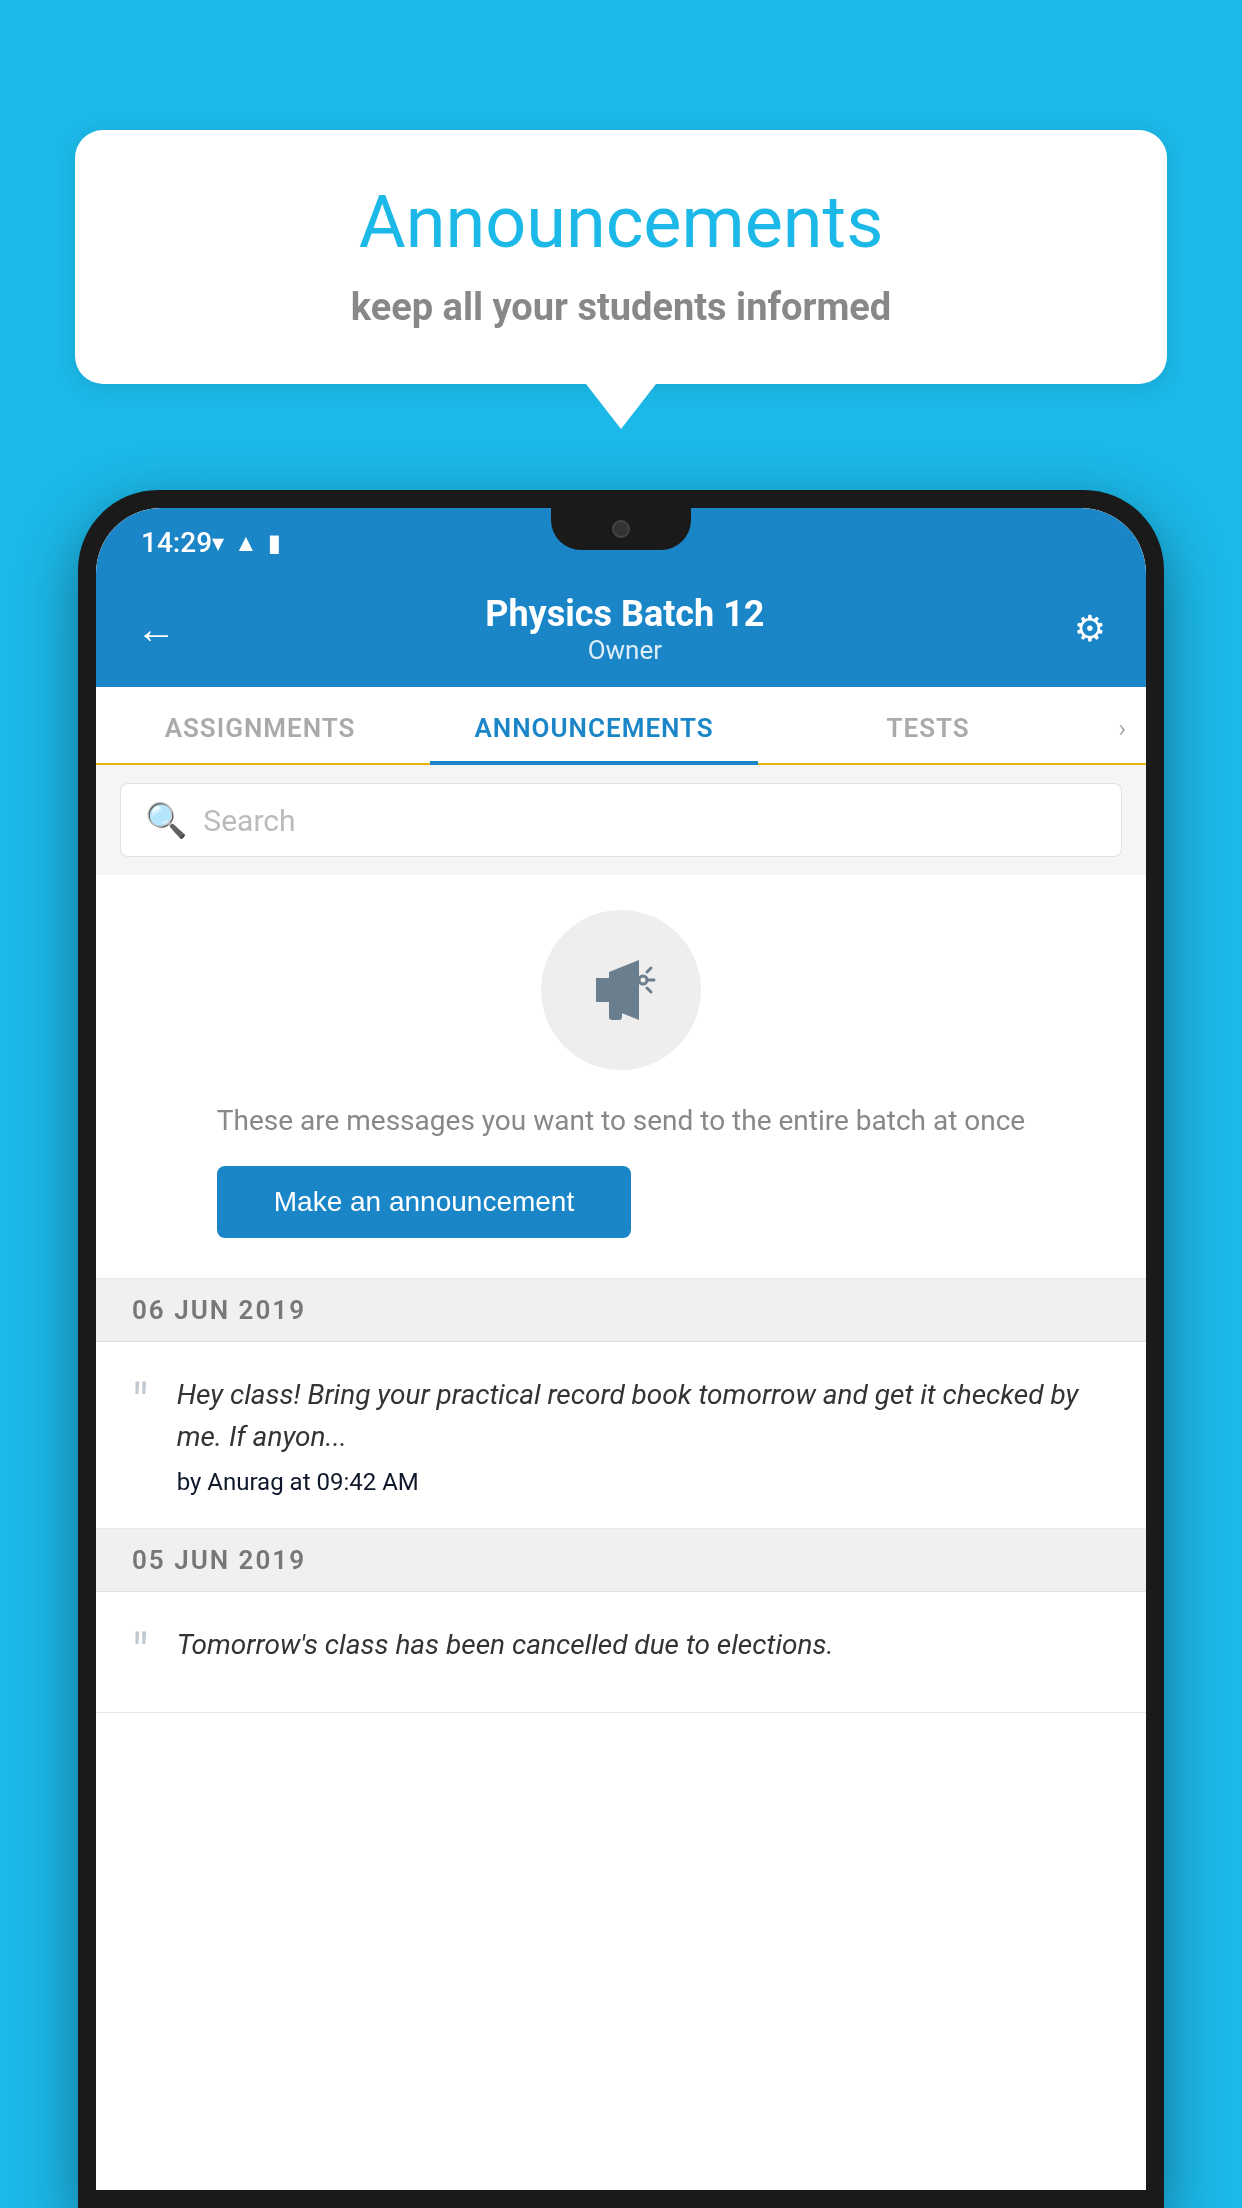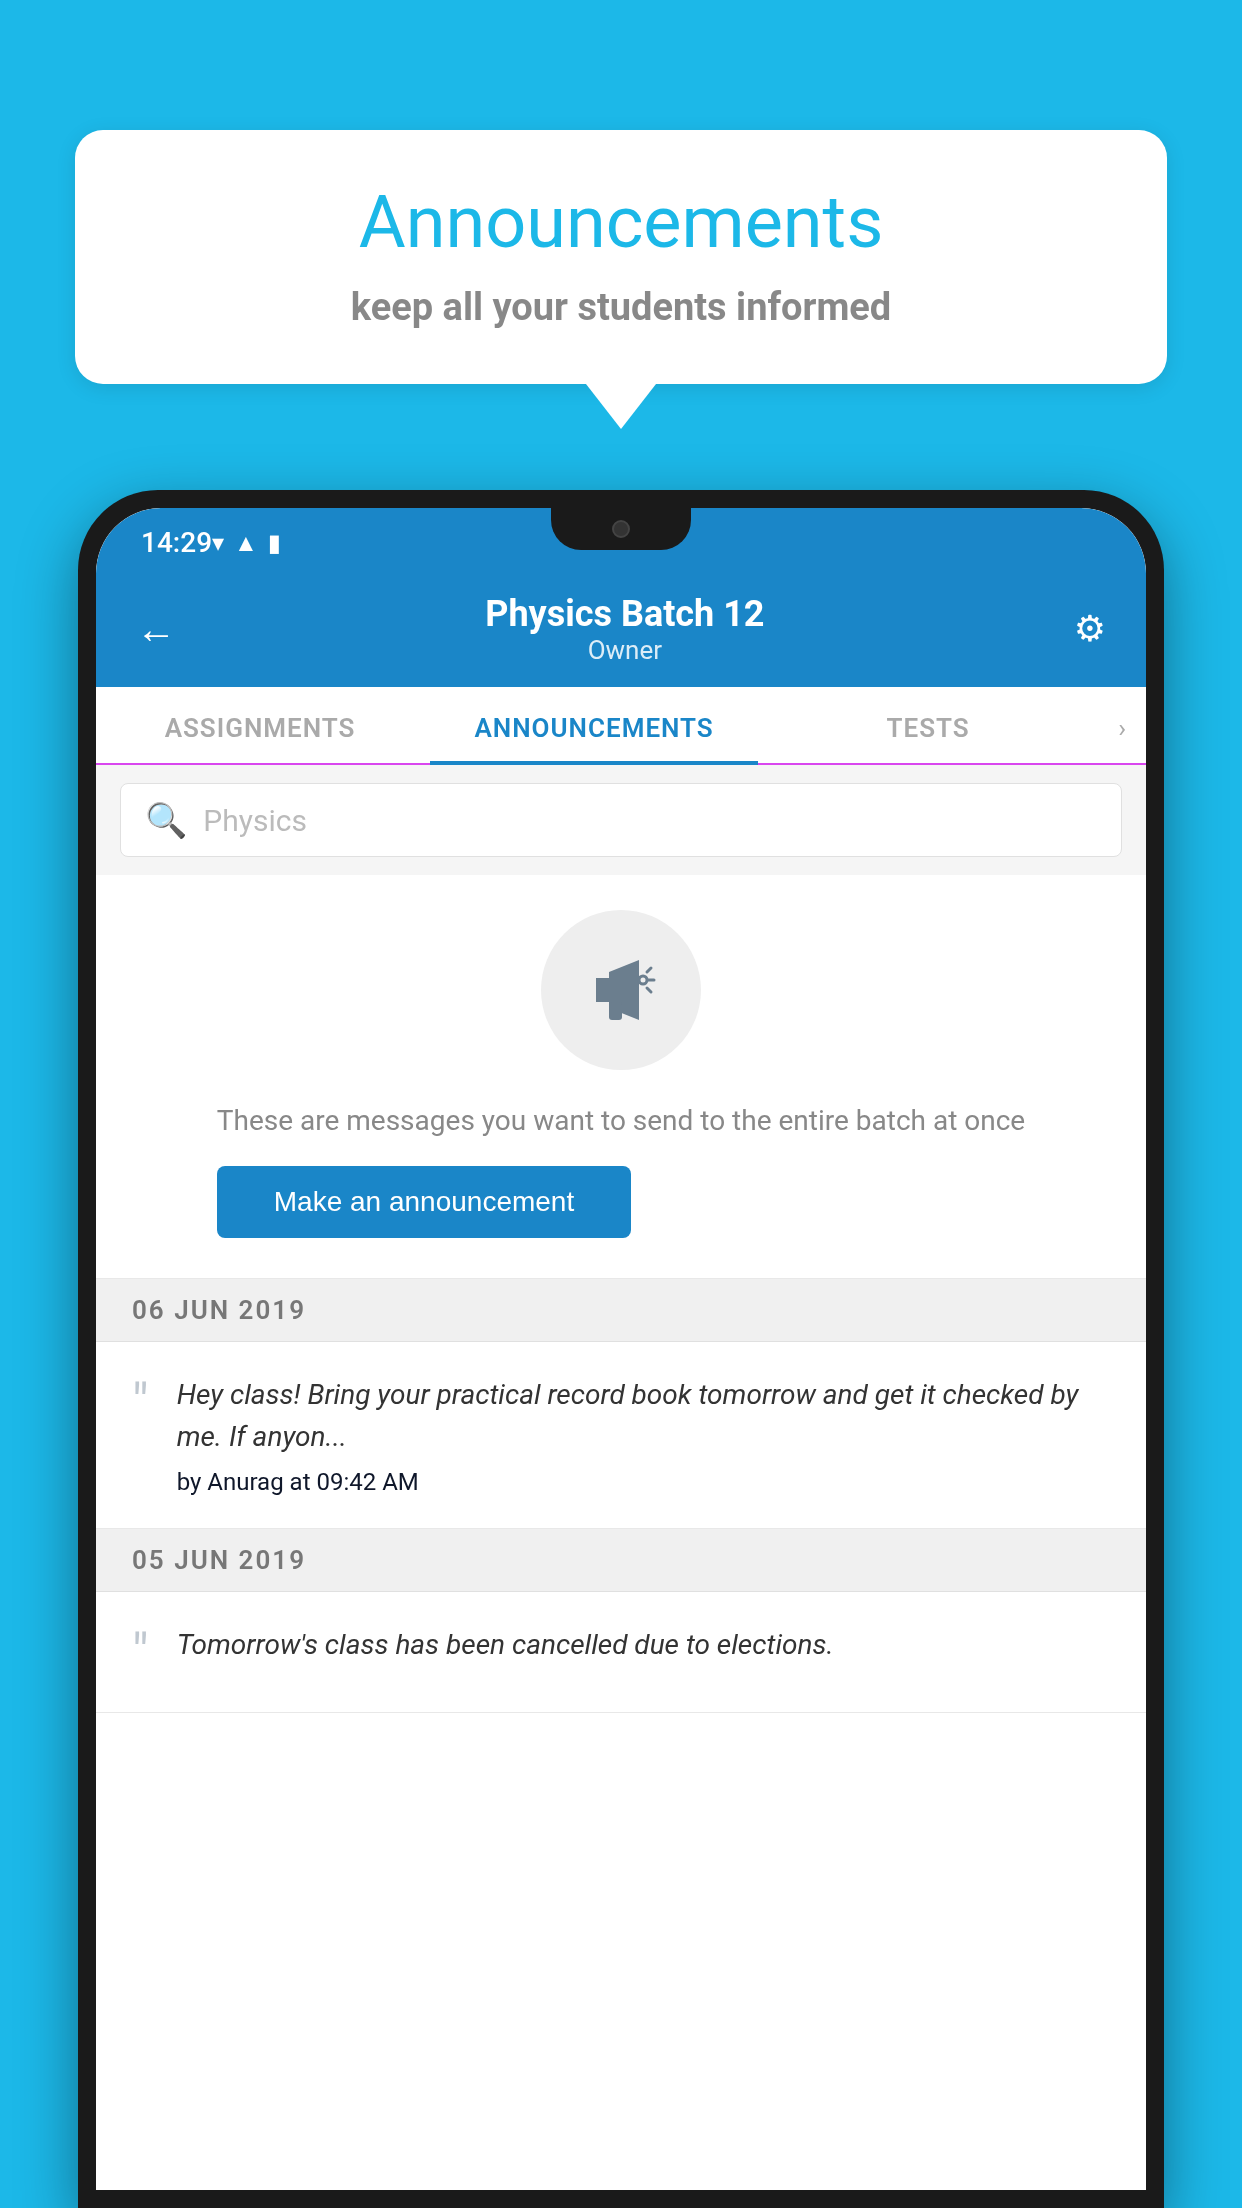--- a/index.html
+++ b/index.html
@@ -142,21 +142,21 @@
     .app-bar-gear {
       color: white;
       font-size: 36px;
       cursor: pointer;
     }
 
     
     .tabs-container {
       background: white;
       display: flex;
-      border-bottom: 2px solid #d946ef;
+      border-bottom: 2px solid #eab308;
       position: relative;
       gap: 6px;
     }
     .tab {
       flex: 1;
       text-align: center;
       padding: 26px 10px 20px;
       font-size: 26px;
       font-weight: 600;
       color: #aaa;
@@ -342,21 +342,21 @@
       <div class="tab active">ANNOUNCEMENTS</div>
       <div class="tab">TESTS</div>
       <div class="tab-more">›</div>
     </div>
 
     <div class="scroll-area">
 
       <div class="search-container">
         <div class="search-bar">
           <span class="search-icon">🔍</span>
-          <span class="search-text">Physics</span>
+          <span class="search-text">Search</span>
         </div>
       </div>
 
       <div class="promo-card">
         <div class="promo-icon-circle">
           <svg viewBox="0 0 80 80" fill="none" xmlns="http://www.w3.org/2000/svg">
 
             <polygon points="15,28 15,52 28,52 28,28" fill="#6b7e8e"></polygon>
             <polygon points="28,22 28,58 58,70 58,10" fill="#6b7e8e"></polygon>
             <rect x="28" y="52" width="13" height="18" rx="3" fill="#6b7e8e"></rect>

